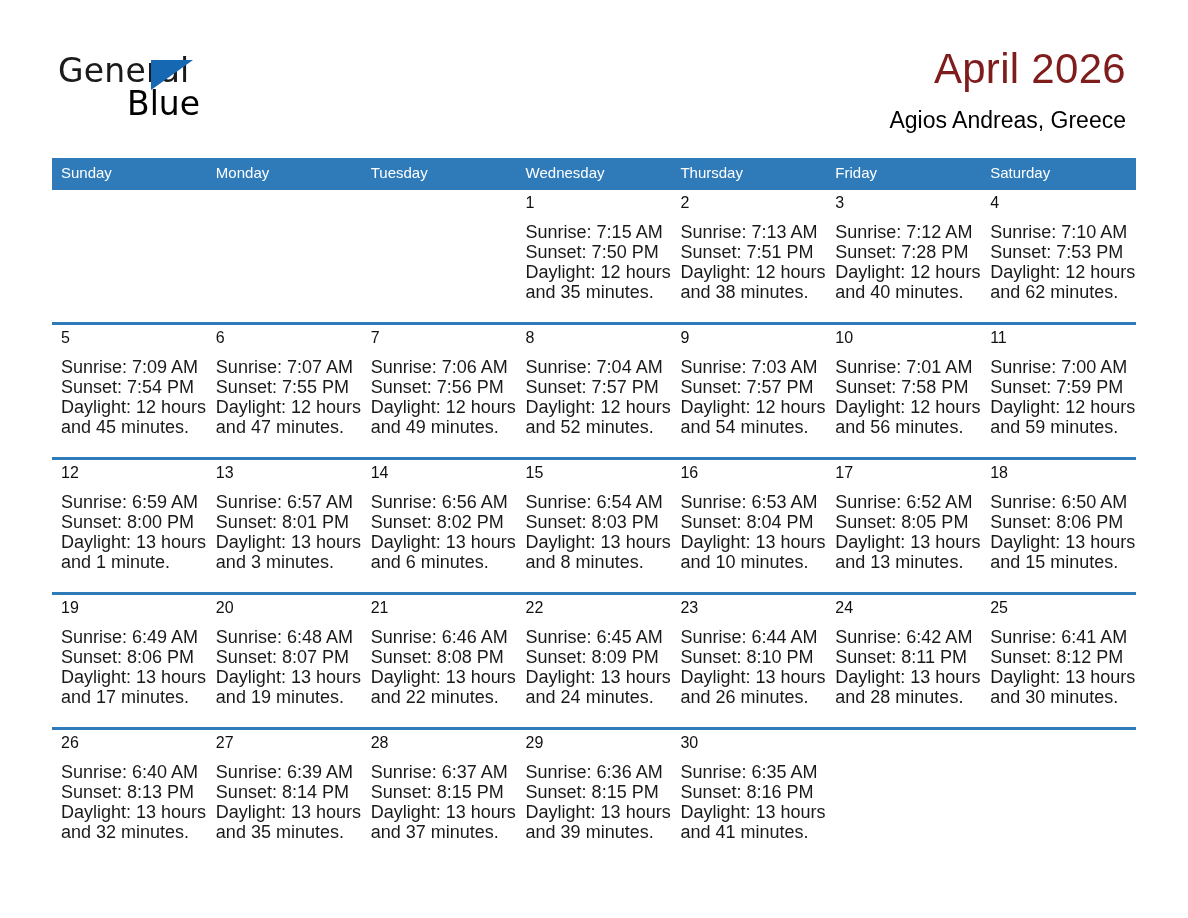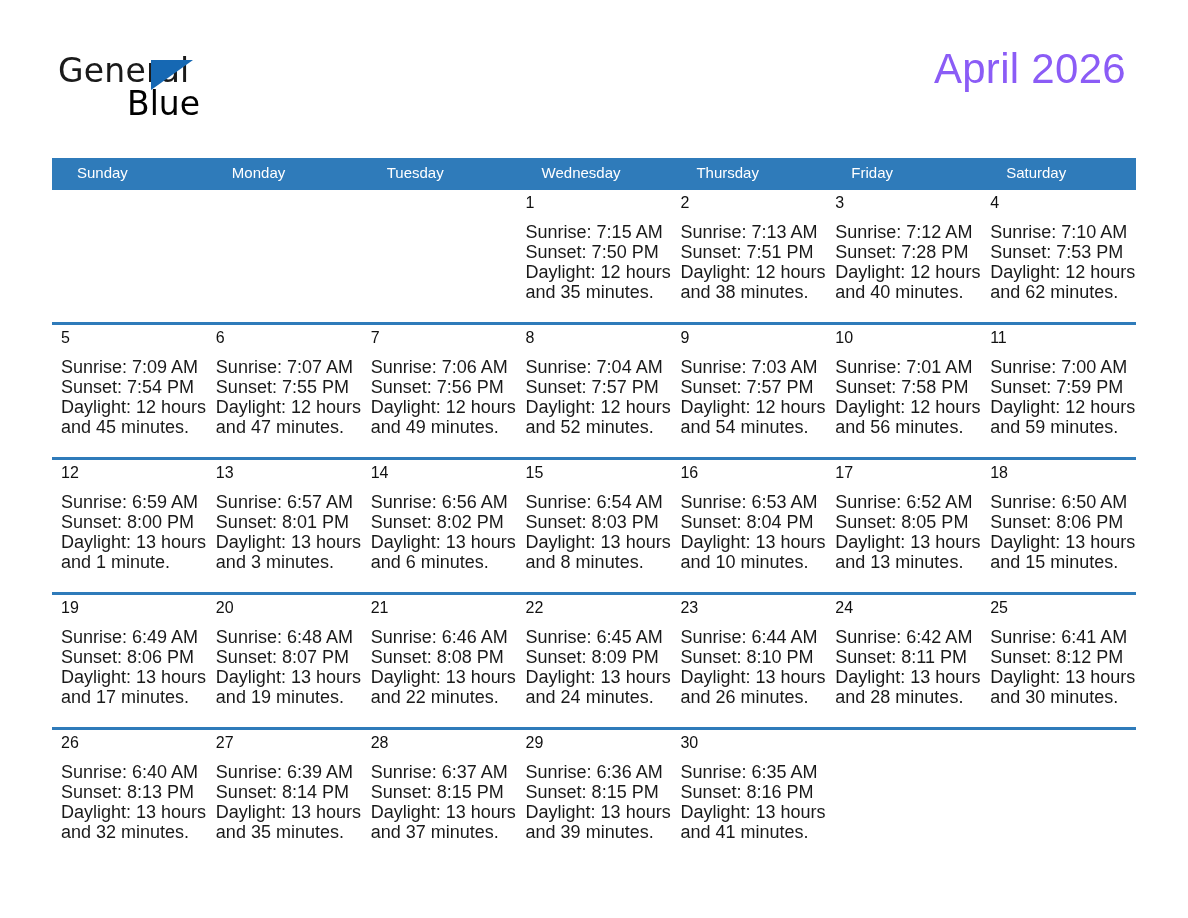--- a/index.html
+++ b/index.html
@@ -72,21 +72,21 @@
   .title-block {
     position: absolute;
     right: 54px;
     top: 44px;
     text-align: right;
   }
   .cal-title {
     font-size: 42px;
     line-height: 50px;
     font-weight: 400;
-    color: #8b5cf6;
+    color: #7f1d1d;
     letter-spacing: 0.3px;
   }
   .cal-subtitle {
     margin-top: 12px;
     font-size: 23px;
     line-height: 28px;
     font-weight: 400;
     color: #000000;
   }
 
@@ -101,21 +101,21 @@
     display: flex;
     background: #2f7bba;
     height: 29px;
     align-items: center;
   }
   .weekday-cell {
     flex: 1 1 0;
     font-size: 15px;
     line-height: 18px;
     color: #ffffff;
-    padding-left: 25px;
+    padding-left: 9px;
     box-sizing: border-box;
     white-space: nowrap;
   }
 
   .week-row {
     position: relative;
     border-top: 3px solid #2f7bba;
   }
   .week-row:first-of-type {
     border-top: none;
@@ -169,20 +169,21 @@
   <div class="header">
 
     <div class="brand">
       <span class="brand-general">General</span>
       <span class="brand-triangle"></span>
       <span class="brand-blue">Blue</span>
     </div>
 
     <div class="title-block">
       <div class="cal-title">April 2026</div>
+      <div class="cal-subtitle">Agios Andreas, Greece</div>
     </div>
 
   </div>
 
   <div class="calendar">
 
     <div class="weekday-header">
       <div class="weekday-cell">Sunday</div>
       <div class="weekday-cell">Monday</div>
       <div class="weekday-cell">Tuesday</div>

